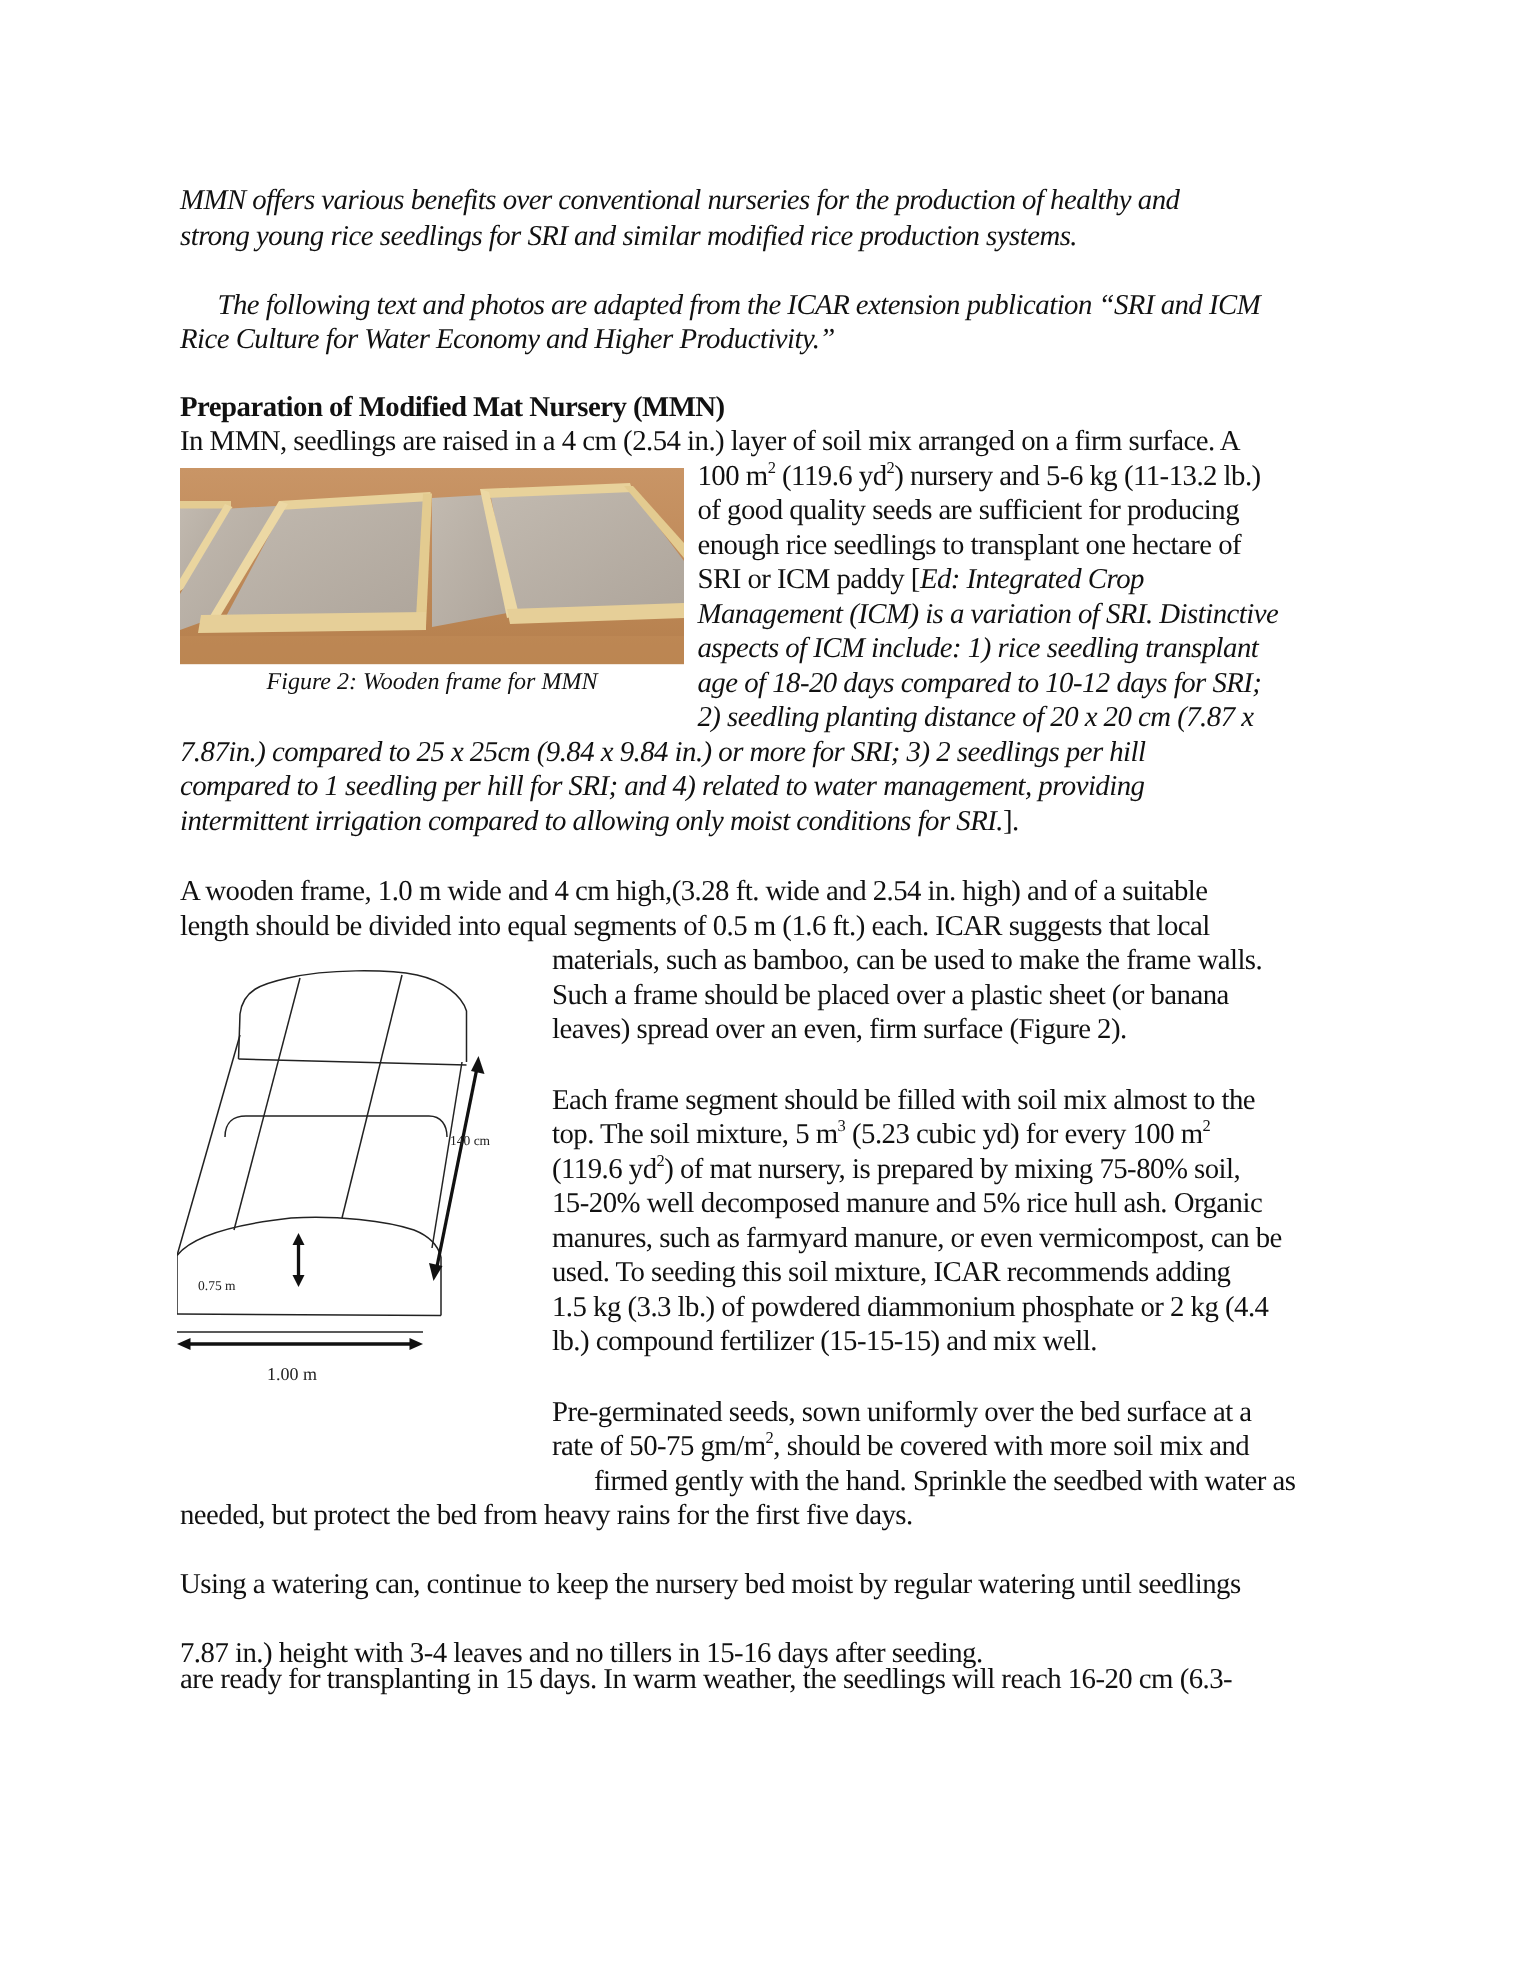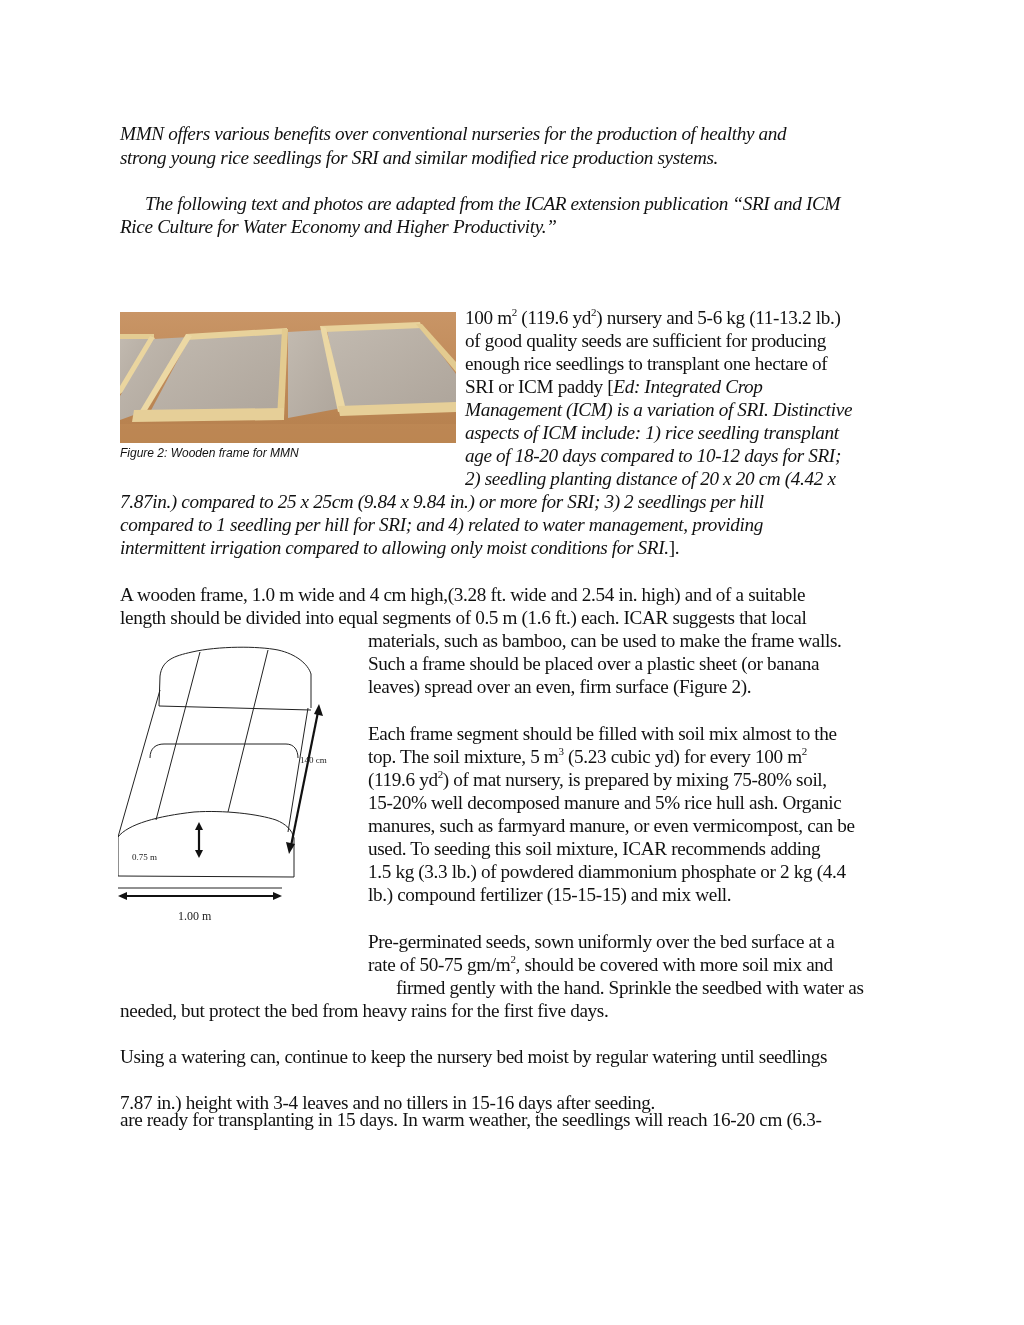--- a/index.html
+++ b/index.html
@@ -3,39 +3,41 @@
 <meta charset="utf-8">
 <style>
   html, body { margin: 0; padding: 0; background: #ffffff; }
   body { width: 1024px; height: 1325px; position: relative; overflow: hidden;
          font-family: "Liberation Serif", serif; color: #111; }
   .page { position: absolute; left: 0; top: 0; width: 1016px; height: 1325px; }
   .p { position: absolute; font-size: 19.2px; line-height: 23.2px; margin: 0; white-space: nowrap; letter-spacing: -0.35px; }
   .it { font-style: italic; }
   .b { font-weight: bold; }
   sup { font-size: 11px; line-height: 0; position: relative; top: -1px; vertical-align: super; }
-  .caption { position: absolute; font-family: Liberation Sans, sans-serif; font-style: italic;
-             font-size: 12px; text-align: left; color: #111; }
+  .caption { position: absolute; font-family: Liberation Serif, serif; font-style: italic;
+             font-size: 16px; text-align: center; color: #111; }
   .photo { position: absolute; left: 120px; top: 312px; width: 336px; height: 131px; overflow: hidden; }
   .diagram { position: absolute; left: 118px; top: 640px; width: 240px; height: 290px; }
 </style>
 </head>
 <body>
 
 <div class="page">
 
   <div>
     <p class="p it" style="left:120px; top:122px;">MMN offers various benefits over conventional nurseries for the production of healthy and</p>
     <p class="p it" style="left:120px; top:146px;">strong young rice seedlings for SRI and similar modified rice production systems.</p>
   </div>
   <div>
     <p class="p it" style="left:120px; top:192px;margin-left:25px;">The following text and photos are adapted from the ICAR extension publication “SRI and ICM</p>
     <p class="p it" style="left:120px; top:215px;">Rice Culture for Water Economy and Higher Productivity.”</p>
   </div>
 
+  <p class="p b" style="left:120px; top:260px;">Preparation of Modified Mat Nursery (MMN)</p>
+  <p class="p" style="left:120px; top:283px;">In MMN, seedlings are raised in a 4 cm (2.54 in.) layer of soil mix arranged on a firm surface. A</p>
 
   <div class="photo">
     <svg width="336" height="131" viewBox="0 0 336 131">
       <defs>
         <linearGradient id="soilg" x1="0" y1="0" x2="0" y2="1">
           <stop offset="0" stop-color="#c99566"></stop>
           <stop offset="1" stop-color="#b57f4c"></stop>
         </linearGradient>
         <linearGradient id="sheetg" x1="0" y1="0" x2="1" y2="1">
           <stop offset="0" stop-color="#c2bab0"></stop>
@@ -69,21 +71,21 @@
   <div class="caption" style="left:120px; top:446px; width:336px;">Figure 2: Wooden frame for MMN</div>
 
   <div>
     <p class="p" style="left:465px; top:306px;"><span>100 m</span><sup>2</sup><span> (119.6 yd</span><sup>2</sup><span>) nursery and 5-6 kg (11-13.2 lb.)</span></p>
     <p class="p" style="left:465px; top:329px;">of good quality seeds are sufficient for producing</p>
     <p class="p" style="left:465px; top:352px;">enough rice seedlings to transplant one hectare of</p>
     <p class="p" style="left:465px; top:375px;"><span>SRI or ICM paddy [</span><span class="it">Ed: Integrated Crop</span></p>
     <p class="p it" style="left:465px; top:398px;">Management (ICM) is a variation of SRI.  Distinctive</p>
     <p class="p it" style="left:465px; top:421px;">aspects of ICM include: 1) rice seedling transplant</p>
     <p class="p it" style="left:465px; top:444px;">age of 18-20 days compared to 10-12 days for SRI;</p>
-    <p class="p it" style="left:465px; top:467px;">2) seedling planting distance of 20 x 20 cm (4.42 x</p>
+    <p class="p it" style="left:465px; top:467px;">2) seedling planting distance of 20 x 20 cm (7.87 x</p>
     <p class="p it" style="left:120px; top:490px;">7.87in.) compared to 25 x 25cm (9.84 x 9.84 in.) or more for SRI; 3) 2 seedlings per hill</p>
     <p class="p it" style="left:120px; top:513px;">compared to 1 seedling per hill for SRI; and 4) related to water management, providing</p>
     <p class="p" style="left:120px; top:536px;"><span class="it">intermittent irrigation compared to allowing only moist conditions for SRI.</span><span>].</span></p>
   </div>
 
   <div>
     <p class="p" style="left:120px; top:583px;">A wooden frame, 1.0 m wide and 4 cm high,(3.28 ft. wide and 2.54 in. high) and of a suitable</p>
     <p class="p" style="left:120px; top:606px;">length should be divided into equal segments of 0.5 m (1.6 ft.) each.  ICAR suggests that local</p>
     <p class="p" style="left:368px; top:629px;">materials, such as bamboo, can be used to make the frame walls.</p>
     <p class="p" style="left:368px; top:652px;">Such a frame should be placed over a plastic sheet (or banana</p>

